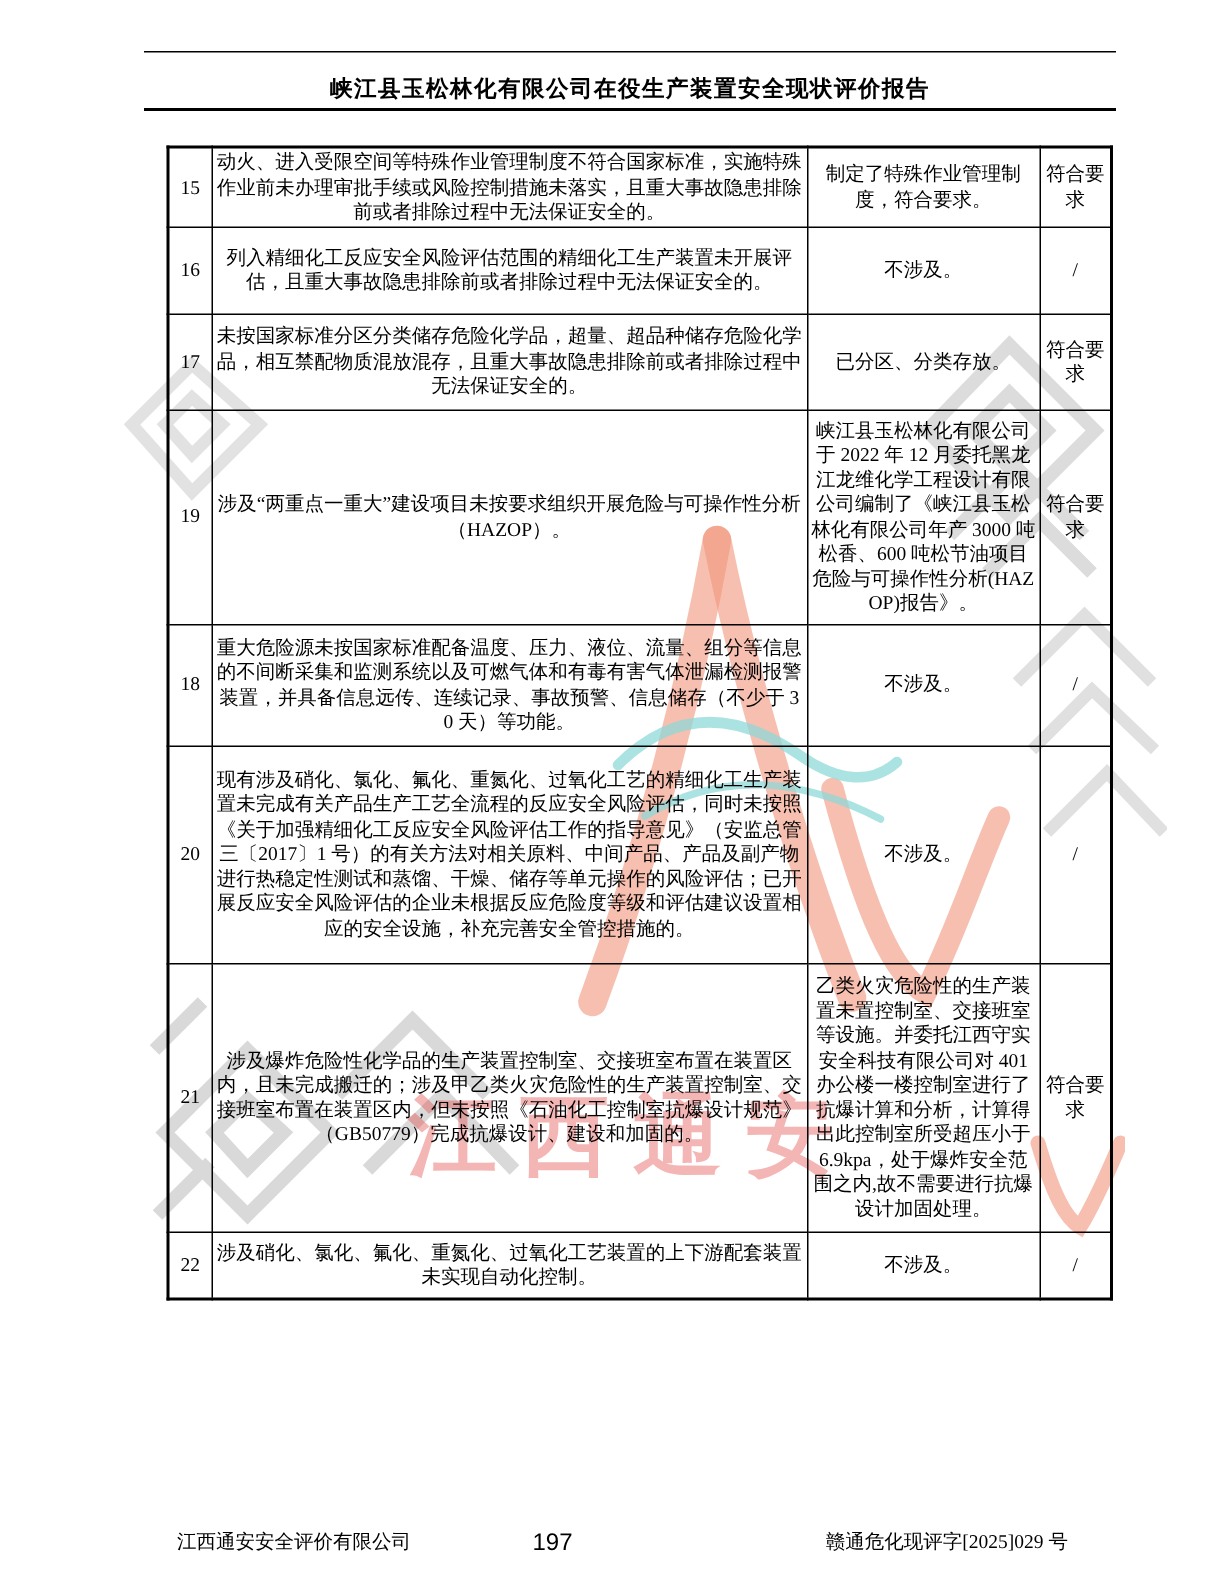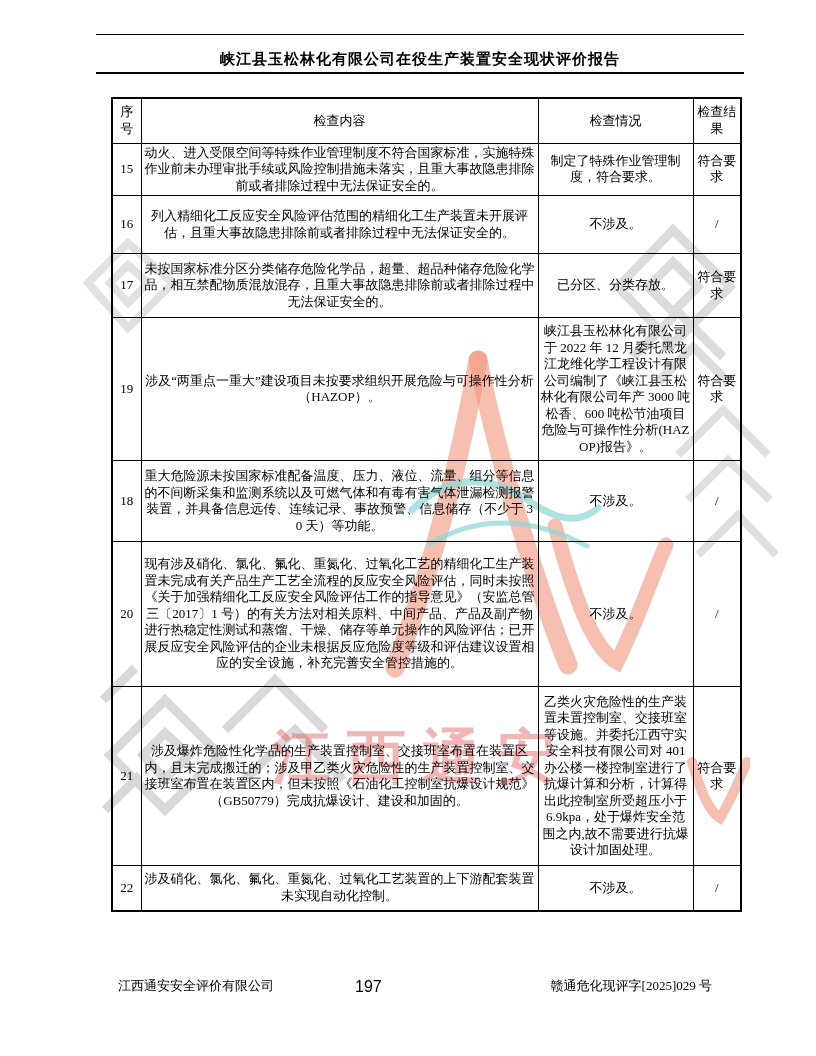--- a/index.html
+++ b/index.html
@@ -31,21 +31,21 @@
     border:1px solid #000;
     font-size:13px;
     line-height:16.5px;
     text-align:center;
     vertical-align:middle;
     padding:1px 2px;
     font-weight:normal;
     word-break:break-all;
   }
   
-  .footer{position:absolute;left:0;top:977px;width:812px;height:18px;font-size:13px;z-index:3;}
+  .footer{position:absolute;left:0;top:1019px;width:812px;height:18px;font-size:13px;z-index:3;}
   .footer .f-left{position:absolute;left:118px;top:0;}
   .footer .f-center{position:absolute;left:355px;top:1px;font-size:16px;font-family:"Liberation Sans",sans-serif;}
   .footer .f-right{position:absolute;right:100px;top:0;}
   
   .wm{position:absolute;pointer-events:none;}
   .wm-red-text{
     left:272px;top:718px;
     font-size:59px;font-weight:bold;
     letter-spacing:16px;white-space:nowrap;
     color:rgba(228,70,70,0.40);
@@ -114,26 +114,20 @@
   <div class="hdr-line-bottom"></div>
 
   <table class="insp">
     <colgroup>
       <col style="width:29px">
         <col style="width:397px">
         <col style="width:155px">
         <col style="width:48px">
     </colgroup>
     <tbody>
-        <tr style="height:45px;">
-      <th>序号</th>
-      <th>检查内容</th>
-      <th>检查情况</th>
-      <th>检查结果</th>
-    </tr>
     <tr style="height:50px;">
       <td>15</td>
       <td>动火、进入受限空间等特殊作业管理制度不符合国家标准，实施特殊作业前未办理审批手续或风险控制措施未落实，且重大事故隐患排除前或者排除过程中无法保证安全的。</td>
       <td>制定了特殊作业管理制度，符合要求。</td>
       <td>符合要求</td>
     </tr>
     <tr style="height:58px;">
       <td>16</td>
       <td>列入精细化工反应安全风险评估范围的精细化工生产装置未开展评估，且重大事故隐患排除前或者排除过程中无法保证安全的。</td>
       <td>不涉及。</td>

